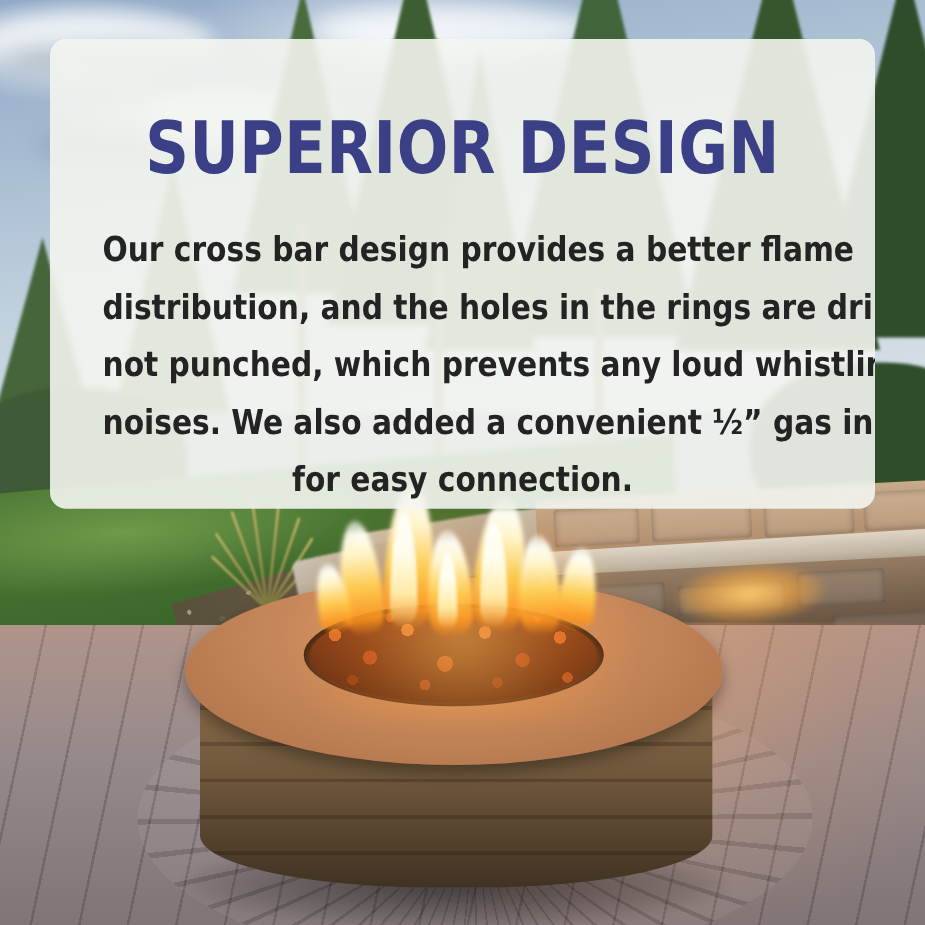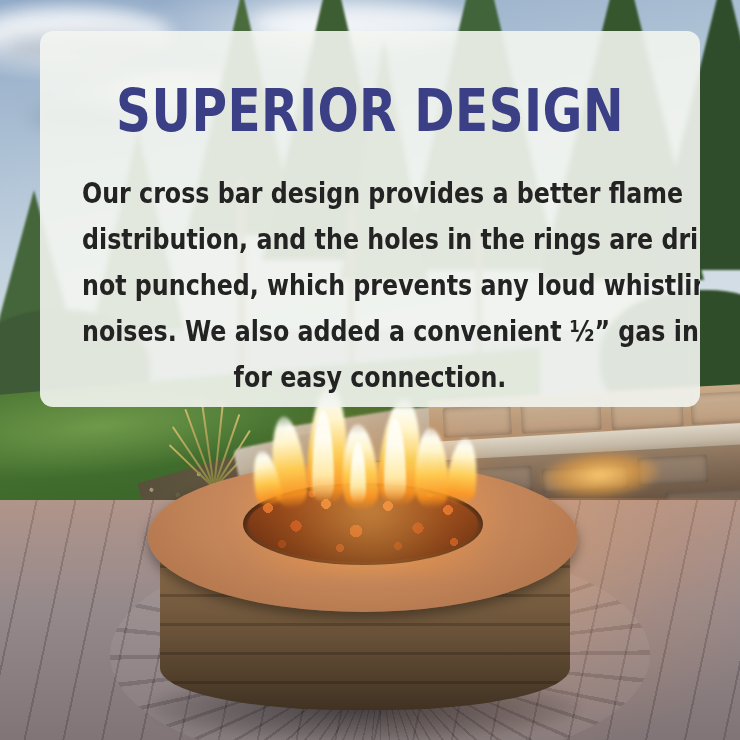--- a/index.html
+++ b/index.html
@@ -293,20 +293,21 @@
     box-sizing: border-box;
     padding: 0;
     overflow: hidden;
   }
   .card-inner {
     position: absolute;
     left: 0; right: 0; top: 0; bottom: 0;
     display: flex;
     flex-direction: column;
     align-items: center;
+    justify-content: flex-end;
   }
   .headline {
     margin: 0;
     padding-top: 51px;
     color: #3a3f86;
     font-family: "Liberation Sans Narrow", "DejaVu Sans Condensed", "Liberation Sans", sans-serif;
     font-weight: 700;
     font-size: 58px;
     line-height: 1;
     letter-spacing: 0.5px;

